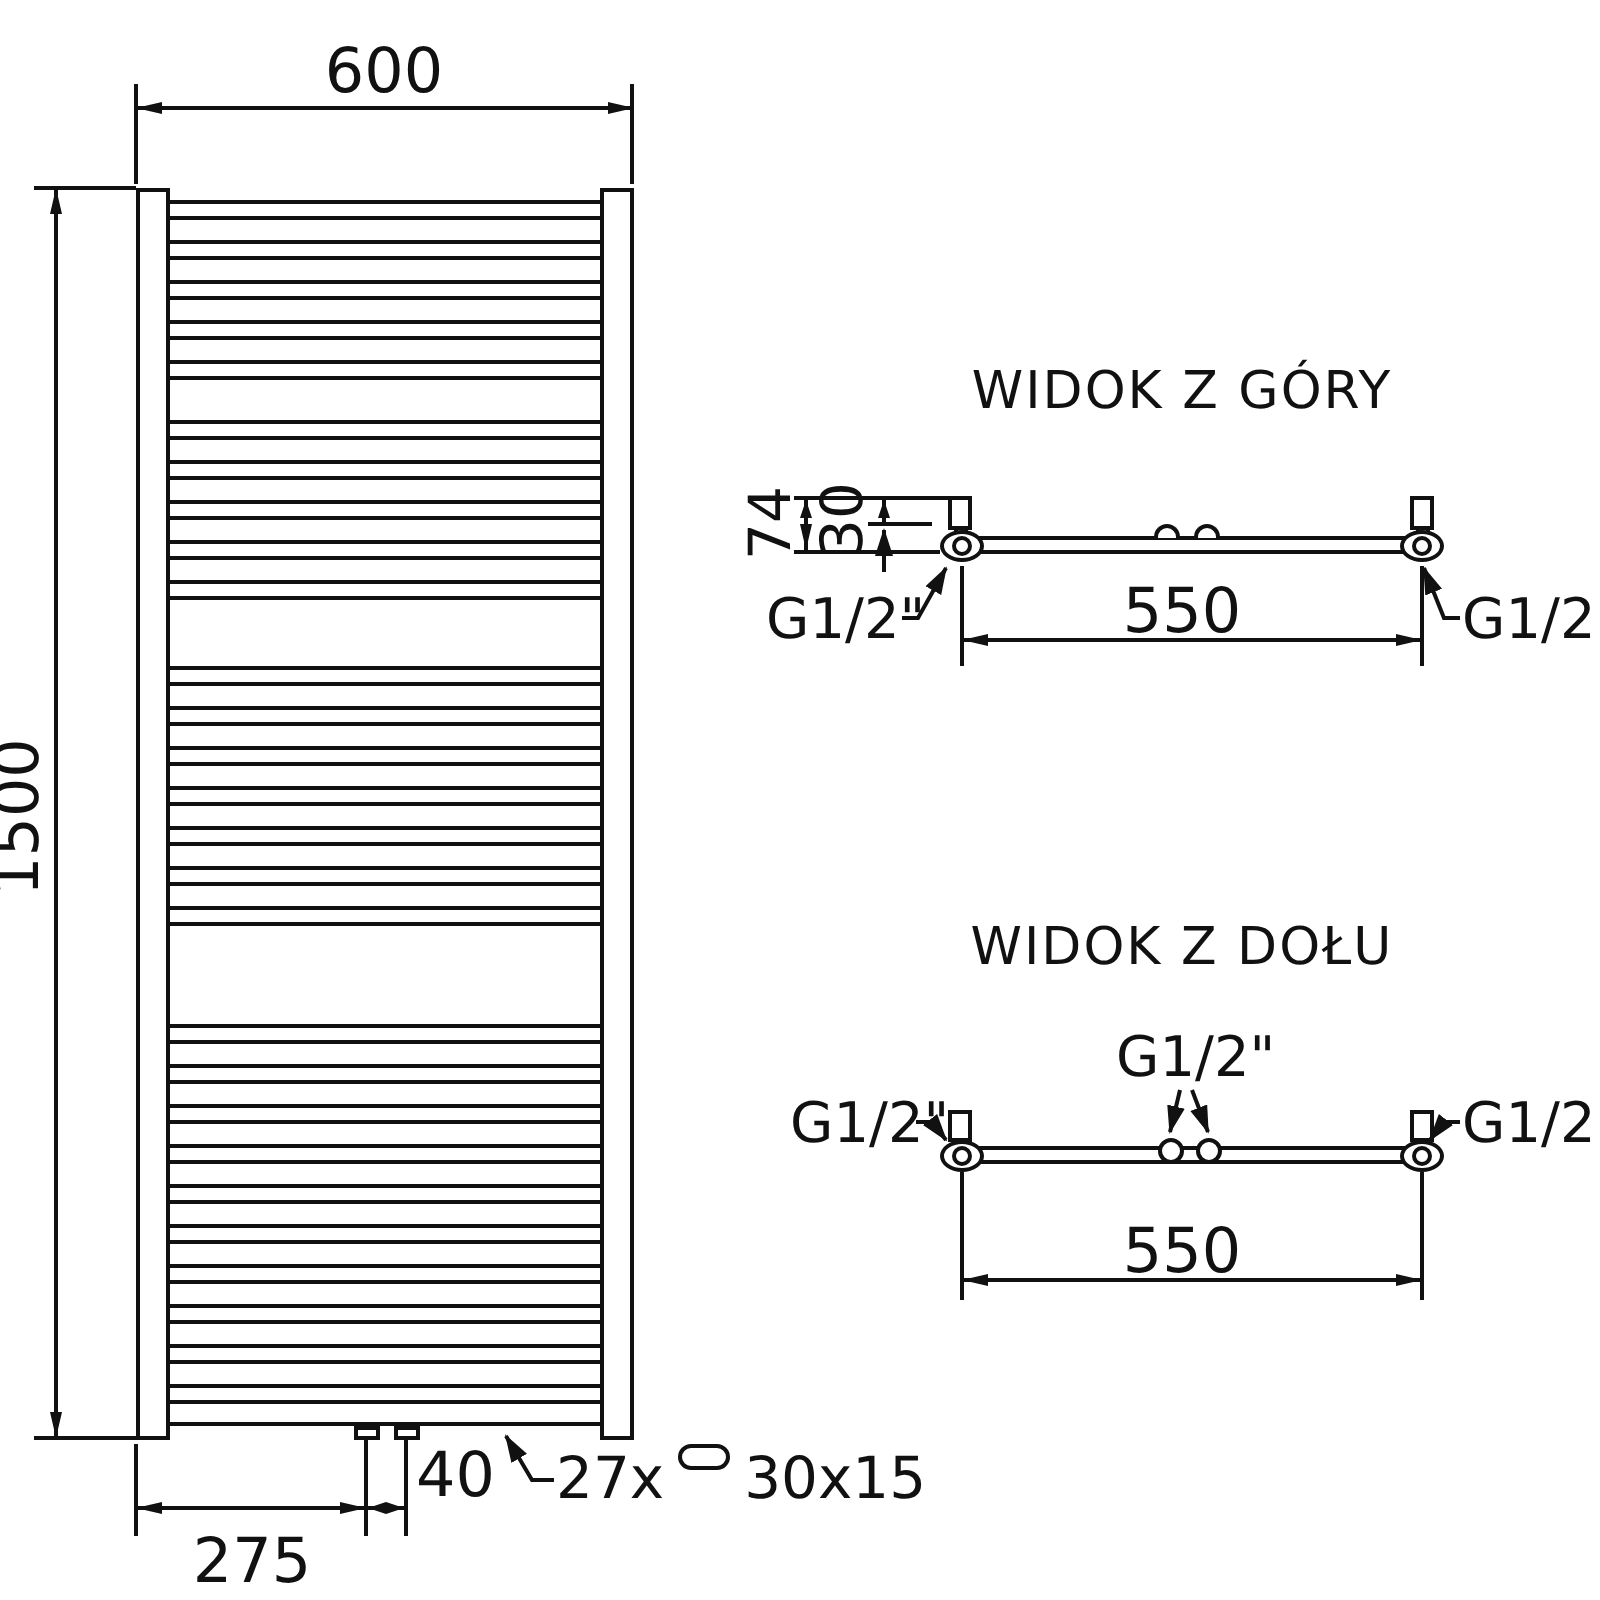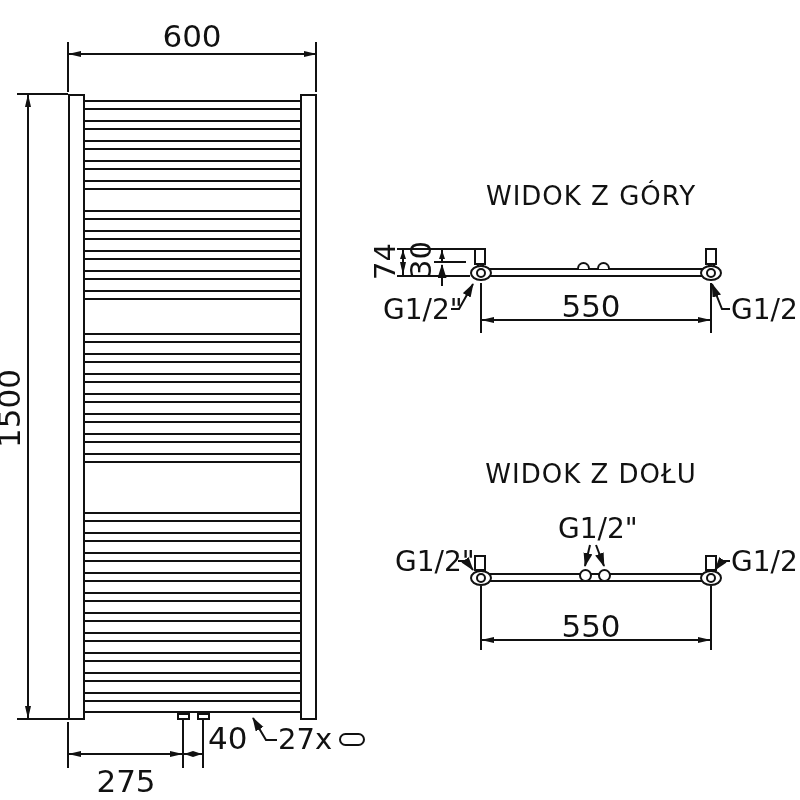--- a/index.html
+++ b/index.html
@@ -19,21 +19,21 @@
         border:2px solid #111;border-bottom:none;border-radius:7px 7px 0 0}
   
   .ar{position:absolute;width:0;height:0;border-style:solid}
   .ar.l{border-width:3.5px 13px 3.5px 0;border-color:transparent #111 transparent transparent}
   .ar.r{border-width:3.5px 0 3.5px 13px;border-color:transparent transparent transparent #111}
   .ar.u{border-width:0 3.5px 13px 3.5px;border-color:transparent transparent #111 transparent}
   .ar.d{border-width:13px 3.5px 0 3.5px;border-color:#111 transparent transparent transparent}
   .ar.s.l{border-width:3px 9px 3px 0}
   .ar.s.r{border-width:3px 0 3px 9px}
   .ar.s.u{border-width:0 3px 9px 3px}
-  .ann{position:absolute;display:flex;align-items:center;gap:7px;font-size:29px;color:#111}
+  .ann{position:absolute;display:flex;gap:7px;font-size:29px;color:#111}
   .oval{display:inline-block;width:26px;height:13px;border:2.5px solid #111;border-radius:8px;
         box-sizing:border-box;background:#fff}
   svg.leaders{position:absolute;left:0;top:0;pointer-events:none}
 </style>
 </head>
 <body>
 
 <div class="sheet">
 
   <div>
@@ -97,20 +97,21 @@
     <div class="ar l" style="left:68px;top:750.5px"></div>
     <div class="ar r" style="left:170px;top:750.5px"></div>
     <div class="ar s l" style="left:184px;top:751px"></div>
     <div class="ar s r" style="left:193px;top:751px"></div>
     <div class="txt ctr" style="left:86px;top:766px;width:80px">275</div>
     <div class="txt" style="left:208px;top:723px">40</div>
 
     <div class="ann" style="left:278px;top:722px">
       <span>27x</span>
       <span class="oval"></span>
+      <span>30x15</span>
     </div>
   </div>
 
   <div>
     <div class="txt ttl ctr" style="left:463px;top:183px;width:256px">WIDOK Z GÓRY</div>
 
     <div class="ln" style="left:397px;top:248px;width:81px;height:2px"></div>
     <div class="ln" style="left:434px;top:261px;width:32px;height:2px"></div>
     <div class="ln" style="left:397px;top:275px;width:73px;height:2px"></div>
 

